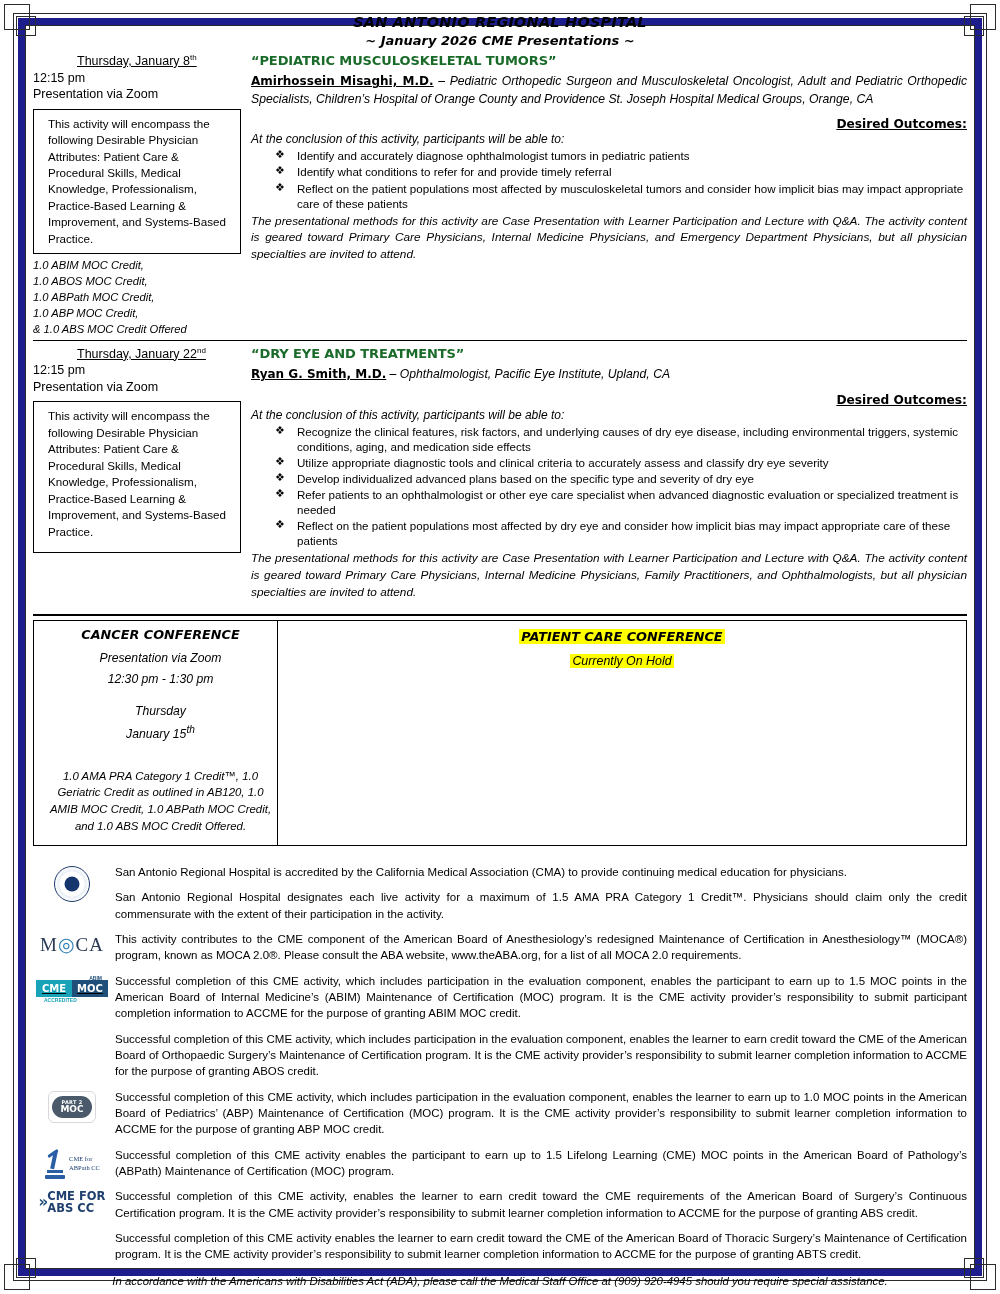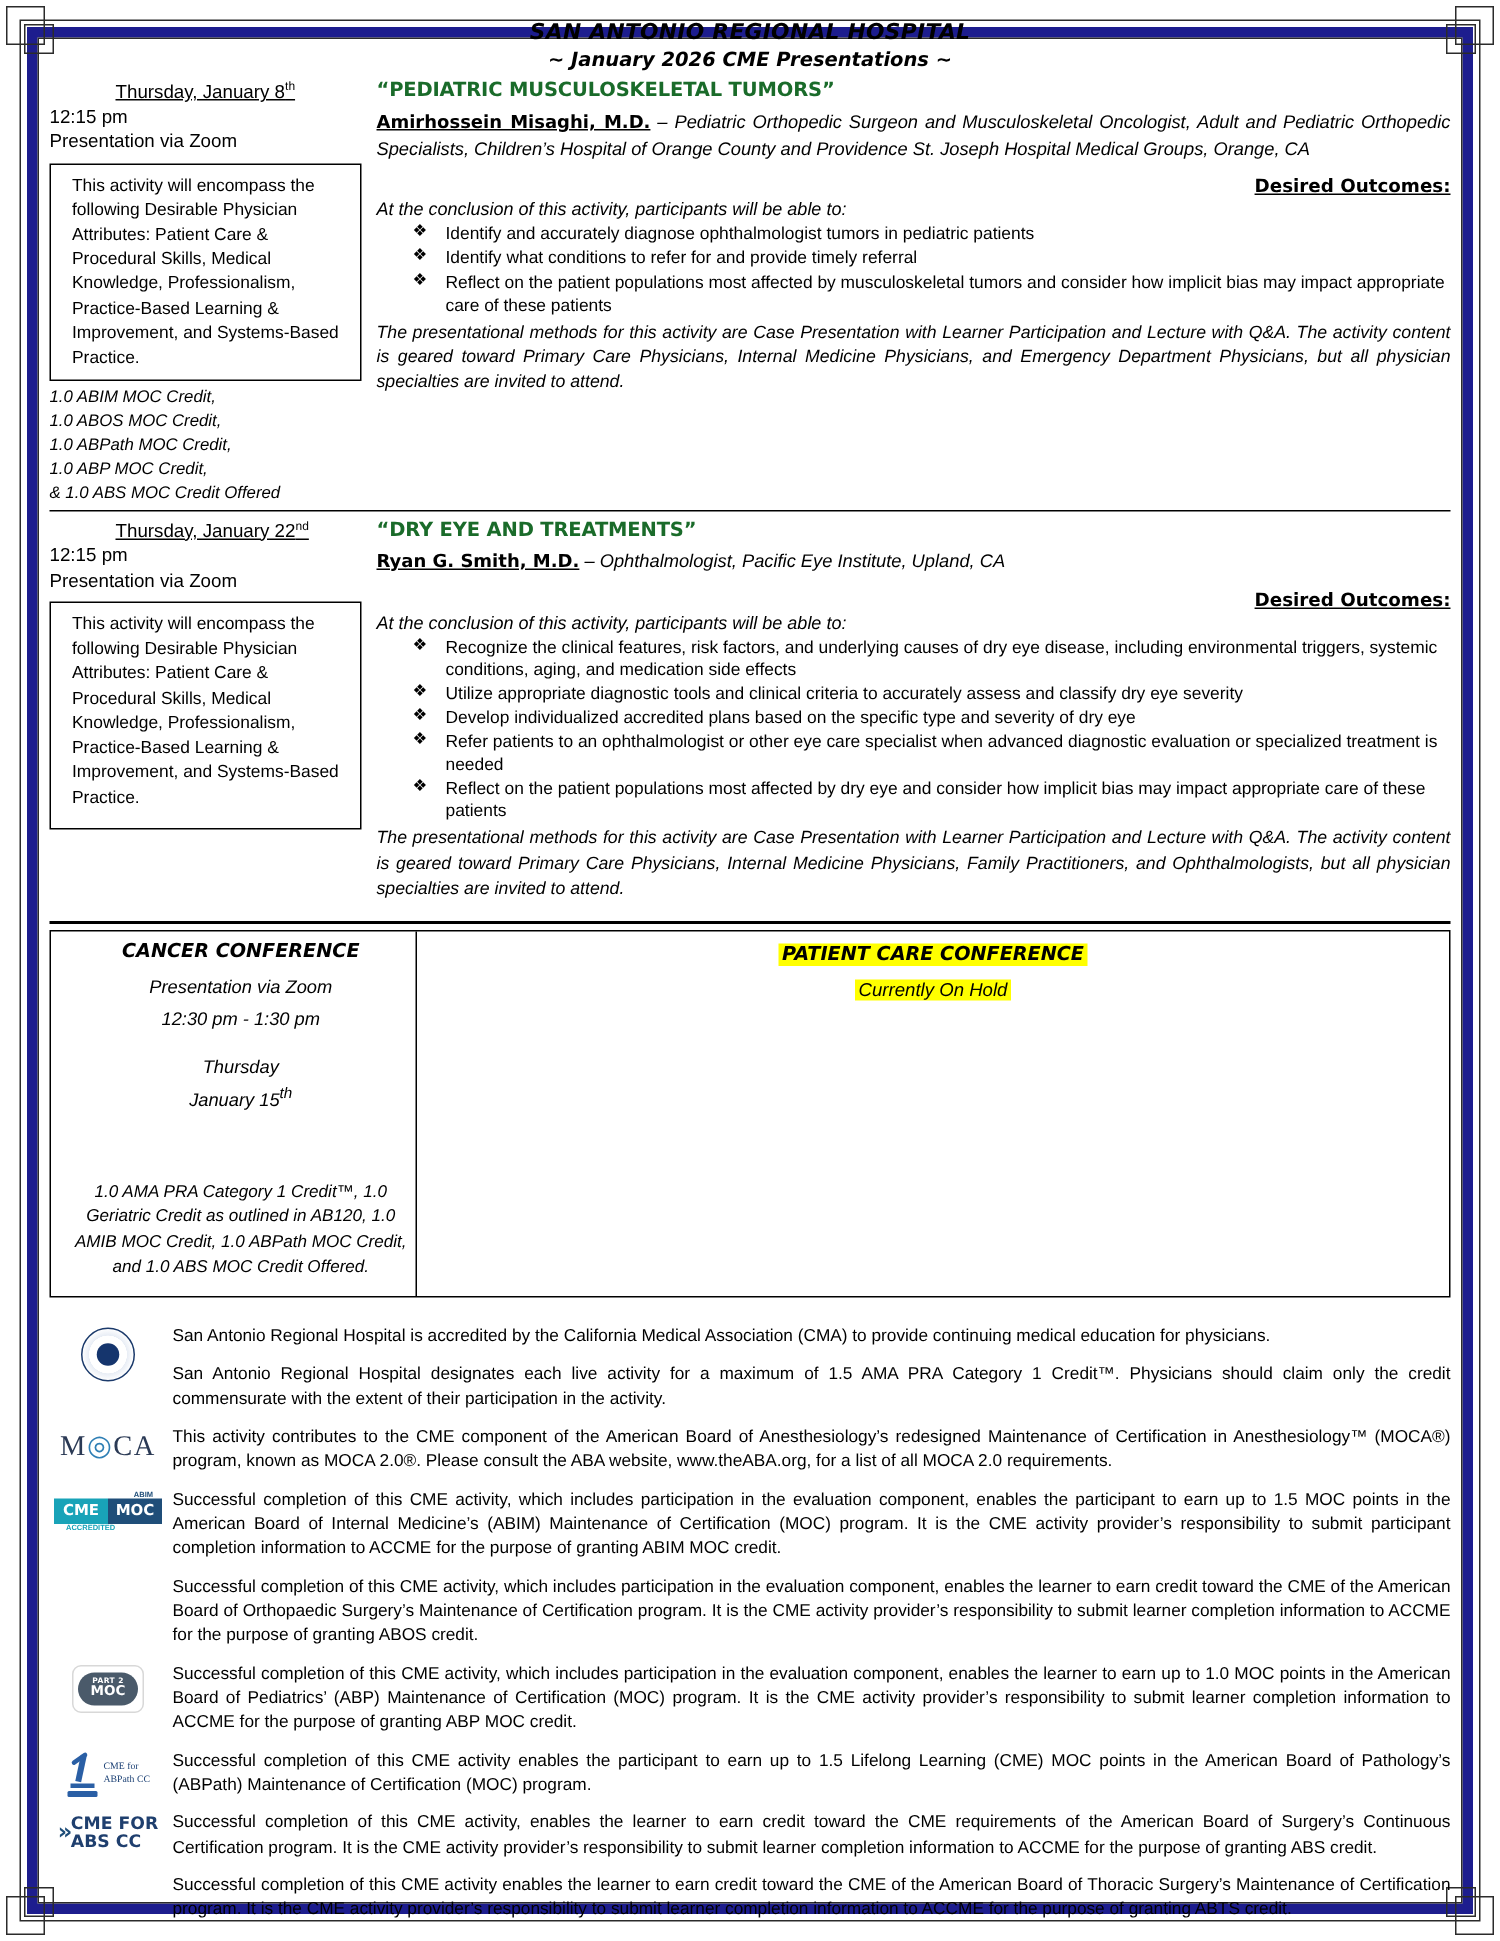--- a/index.html
+++ b/index.html
@@ -179,21 +179,21 @@
     border-right: 1.6px solid #000;
     padding: 6px 0 10px 10px;
     box-sizing: border-box;
     text-align: center;
   }
   .conf-cell-right { flex: 1 1 auto; padding: 6px 10px; box-sizing: border-box; text-align: center; }
 
   .conf-title { font-style: italic; font-weight: bold; font-size: 12.8px; font-family:"DejaVu Sans",sans-serif; }
   .conf-sub { font-style: italic; font-size: 12.2px; margin-top: 7px; line-height: 1.5; }
   .conf-dayblock { font-style: italic; font-size: 12.2px; margin-top: 14px; line-height: 1.5; }
-  .conf-credits { font-style: italic; font-size: 11.4px; margin-top: 44px; line-height: 1.48; }
+  .conf-credits { font-style: italic; font-size: 11.4px; margin-top: 24px; line-height: 1.48; }
 
   .hl-title {
     background: #ffff00;
     color: #000;
     font-style: italic; font-weight: bold;
     font-size: 12.8px;
     font-family:"DejaVu Sans",sans-serif;
     padding: 0 2px;
   }
   .hl-status {
@@ -249,21 +249,21 @@
   .logo-moca .o-ring { color: #2f7fb5; }
   .logo-cmemoc {
     width: 72px; height: 28px;
     background: #ffffff;
     border-radius: 3px;
     position: relative;
     display: flex; align-items: center; justify-content: center;
     overflow: hidden;
   }
   .logo-cmemoc .bar {
-    display: flex; width: 100%; height: 17px; align-items: stretch;
+    display: flex; width: 100%; height: 17px; align-items: stretch; text-decoration: underline;
   }
   .logo-cmemoc .bar .l { background: #19a3b8; color: #fff; font-size: 10px; font-weight: bold; display:flex;align-items:center;justify-content:center; flex:1; font-family:"DejaVu Sans",sans-serif;}
   .logo-cmemoc .bar .r { background: #1f4e79; color: #fff; font-size: 10px; font-weight: bold; display:flex;align-items:center;justify-content:center; flex:1; font-family:"DejaVu Sans",sans-serif;}
   .logo-cmemoc .cap { position:absolute; top:0; right:6px; font-size:5px; color:#1f4e79; font-weight:bold;}
   .logo-cmemoc .foot { position:absolute; bottom:0; left:8px; font-size:5px; color:#19a3b8; font-weight:bold;}
   .logo-part2 {
     width: 46px; height: 30px; border-radius: 6px;
     background: #ffffff; border: 1px solid #d8d8d8;
     display: flex; flex-direction: column; align-items: center; justify-content: center;
   }
@@ -351,21 +351,21 @@
           <div class="attr-box tall">This activity will encompass the following Desirable Physician Attributes: Patient Care &amp; Procedural Skills, Medical Knowledge, Professionalism, Practice-Based Learning &amp; Improvement, and Systems-Based Practice.</div>
         </div>
         <div class="right-col">
           <div class="talk-title">“DRY EYE AND TREATMENTS”</div>
           <div class="speaker"><span class="name">Ryan G. Smith, M.D.</span><span class="role"> – Ophthalmologist, Pacific Eye Institute, Upland, CA</span></div>
           <div class="outcomes-head">Desired Outcomes:</div>
           <div class="outcomes-intro">At the conclusion of this activity, participants will be able to:</div>
           <ul class="outcomes">
             <li><span class="bullet-glyph">❖</span><span>Recognize the clinical features, risk factors, and underlying causes of dry eye disease, including environmental triggers, systemic conditions, aging, and medication side effects</span></li>
             <li><span class="bullet-glyph">❖</span><span>Utilize appropriate diagnostic tools and clinical criteria to accurately assess and classify dry eye severity</span></li>
-            <li><span class="bullet-glyph">❖</span><span>Develop individualized accredited plans based on the specific type and severity of dry eye</span></li>
+            <li><span class="bullet-glyph">❖</span><span>Develop individualized advanced plans based on the specific type and severity of dry eye</span></li>
             <li><span class="bullet-glyph">❖</span><span>Refer patients to an ophthalmologist or other eye care specialist when advanced diagnostic evaluation or specialized treatment is needed</span></li>
             <li><span class="bullet-glyph">❖</span><span>Reflect on the patient populations most affected by dry eye and consider how implicit bias may impact appropriate care of these patients</span></li>
           </ul>
           <div class="methods">The presentational methods for this activity are Case Presentation with Learner Participation and Lecture with Q&amp;A. The activity content is geared toward Primary Care Physicians, Internal Medicine Physicians, Family Practitioners, and Ophthalmologists, but all physician specialties are invited to attend.</div>
         </div>
       </div>
     </div>
 
   <div class="conf-wrap">
     <div class="conf-rule"></div>

